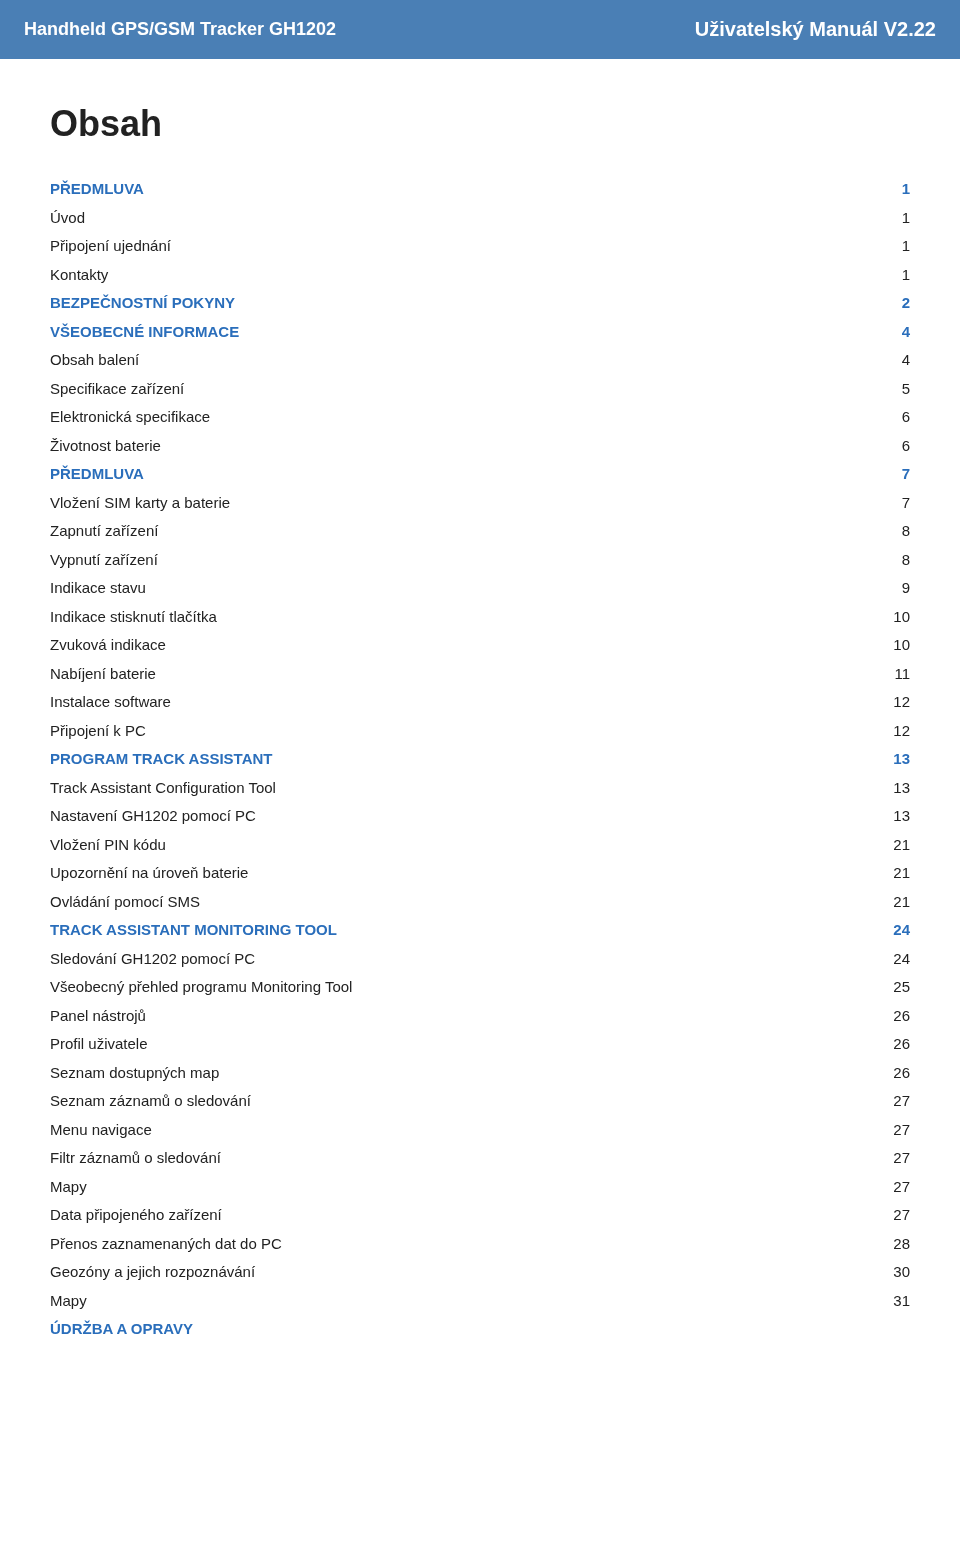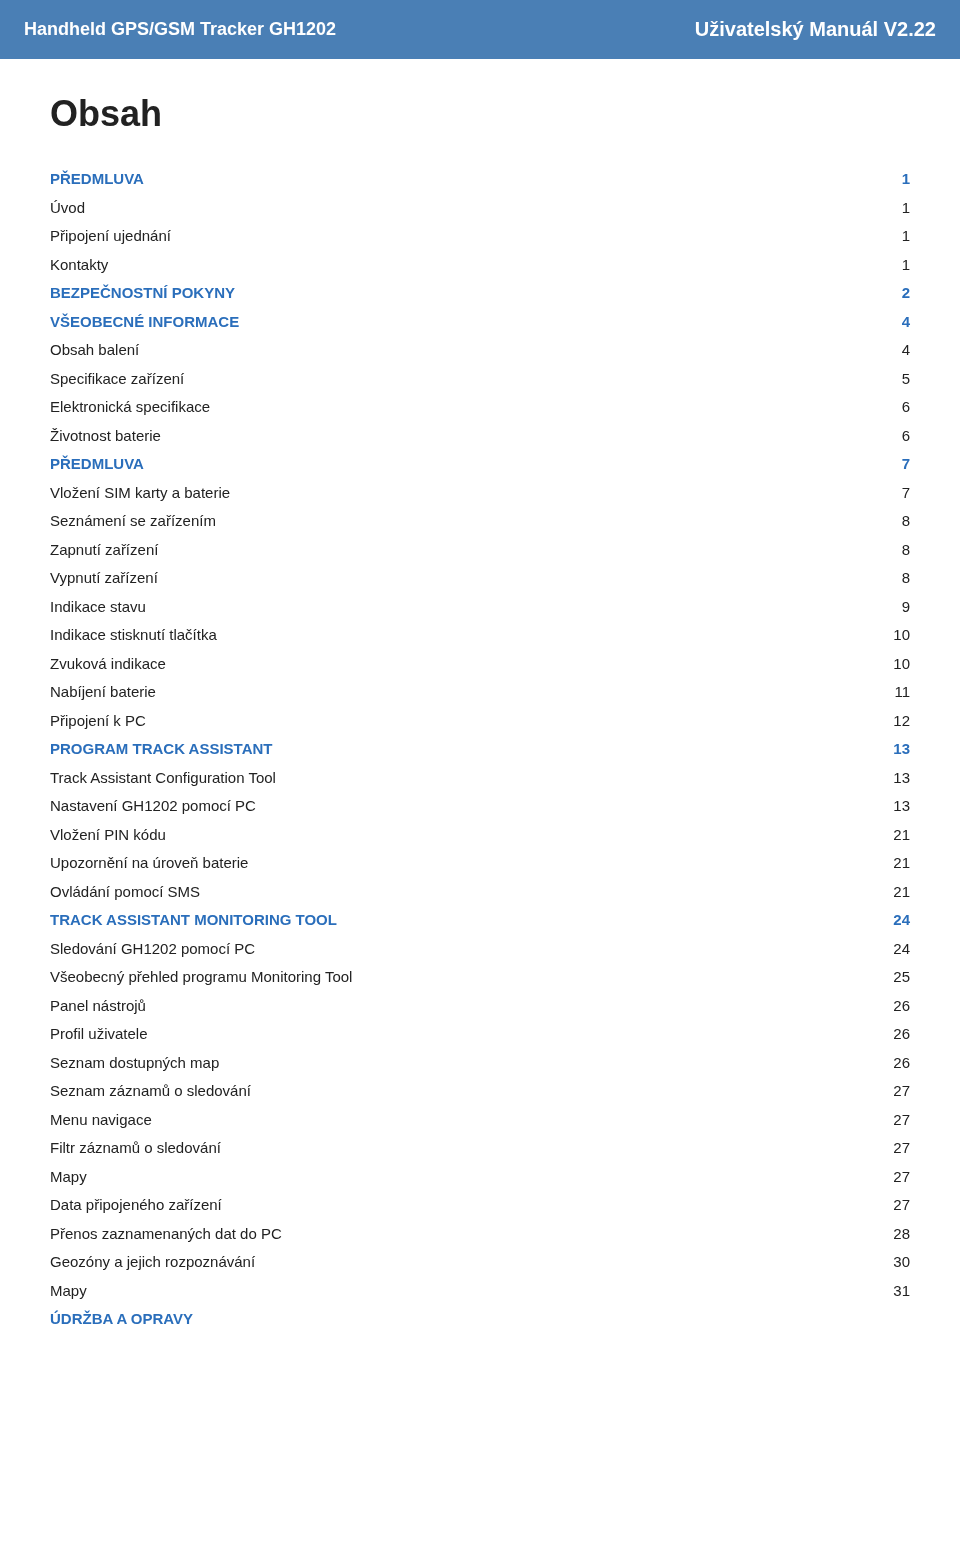--- a/index.html
+++ b/index.html
@@ -28,21 +28,21 @@
       font-size: 18px;
       font-weight: bold;
     }
 
     .header-right {
       font-size: 20px;
       font-weight: bold;
     }
 
     .content {
-      padding: 34px 50px 40px 50px;
+      padding: 44px 50px 40px 50px;
     }
 
     .page-title {
       font-size: 36px;
       font-weight: bold;
       color: #222222;
       margin-bottom: 30px;
     }
 
     .toc-table {
@@ -127,24 +127,20 @@
         </tr>
         <tr>
           <td class="toc-label toc-entry-highlighted">PŘEDMLUVA</td>
           <td class="toc-page toc-entry-highlighted">7</td>
         </tr>
         <tr>
           <td class="toc-label">Vložení SIM karty a baterie</td>
           <td class="toc-page">7</td>
         </tr>
         <tr>
-          <td class="toc-label">Seznámení se zařízením</td>
-          <td class="toc-page">8</td>
-        </tr>
-        <tr>
           <td class="toc-label">Zapnutí zařízení</td>
           <td class="toc-page">8</td>
         </tr>
         <tr>
           <td class="toc-label">Vypnutí zařízení</td>
           <td class="toc-page">8</td>
         </tr>
         <tr>
           <td class="toc-label">Indikace stavu</td>
           <td class="toc-page">9</td>
@@ -153,20 +149,24 @@
           <td class="toc-label">Indikace stisknutí tlačítka</td>
           <td class="toc-page">10</td>
         </tr>
         <tr>
           <td class="toc-label">Zvuková indikace</td>
           <td class="toc-page">10</td>
         </tr>
         <tr>
           <td class="toc-label">Nabíjení baterie</td>
           <td class="toc-page">11</td>
+        </tr>
+        <tr>
+          <td class="toc-label">Instalace software</td>
+          <td class="toc-page">12</td>
         </tr>
         <tr>
           <td class="toc-label">Připojení k PC</td>
           <td class="toc-page">12</td>
         </tr>
         <tr>
           <td class="toc-label toc-entry-highlighted">PROGRAM TRACK ASSISTANT</td>
           <td class="toc-page toc-entry-highlighted">13</td>
         </tr>
         <tr>

